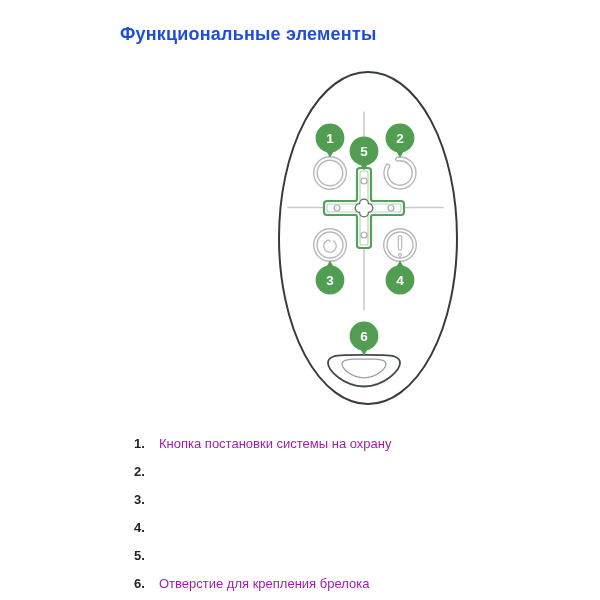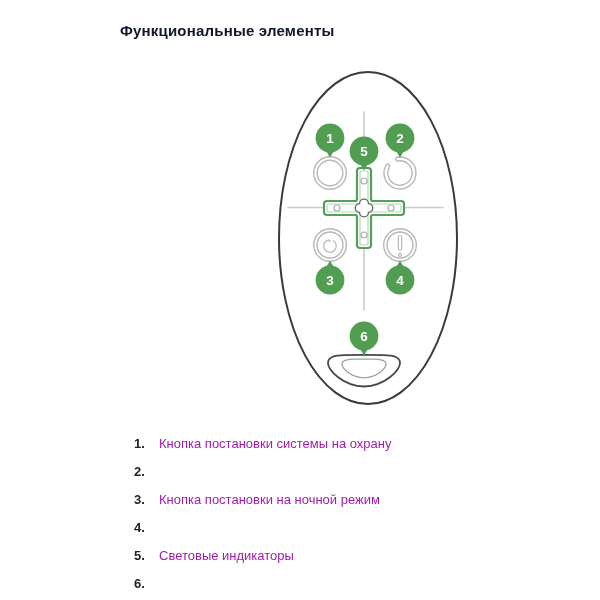--- a/index.html
+++ b/index.html
@@ -6,21 +6,21 @@
     margin:0; padding:0;
     width:600px; height:600px;
     background:#ffffff;
     font-family:"Liberation Sans", sans-serif;
     overflow:hidden;
   }
   .page{ position:relative; width:600px; height:600px; background:#fff; }
 
   .title{
     position:absolute; left:120px; top:12px;
-    font-size:15px; font-weight:700; color:#0f172a;
+    font-size:18px; font-weight:700; color:#1d4ed8;
     letter-spacing:.2px;
   }
 
   .diagram-svg{ position:absolute; left:266px; top:58px; width:204px; height:354px; }
 
   .legend{
     position:absolute; left:134px; top:436px;
     list-style:none; margin:0; padding:0;
   }
   .legend li{
@@ -133,27 +133,26 @@
   <ol class="legend">
     <li>
       <span class="num">1.</span>
       <span class="txt">Кнопка постановки системы на охрану</span>
     </li>
     <li>
       <span class="num">2.</span>
     </li>
     <li>
       <span class="num">3.</span>
-      <span class="txt">Кнопка постановки на ночной режим</span>
     </li>
     <li>
       <span class="num">4.</span>
     </li>
     <li>
       <span class="num">5.</span>
-      <span class="txt">Световые индикаторы</span>
     </li>
     <li>
       <span class="num">6.</span>
+      <span class="txt">Отверстие для крепления брелока</span>
     </li>
   </ol>
 
 </div>
 
 </body></html>

